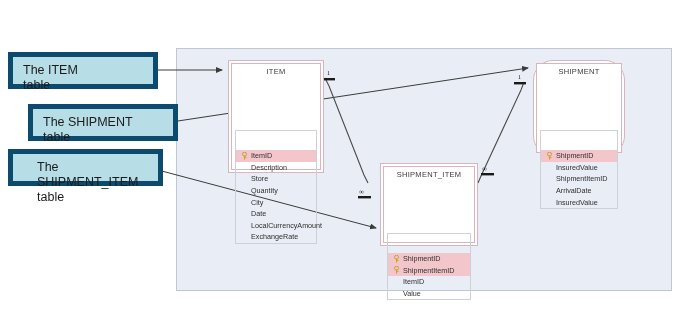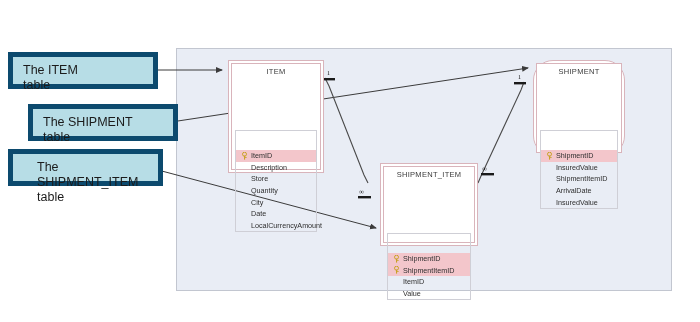--- a/index.html
+++ b/index.html
@@ -174,20 +174,24 @@
             <span class="fname">City</span>
           </div>
           <div class="fld">
             <span class="keyslot"></span>
             <span class="fname">Date</span>
           </div>
           <div class="fld">
             <span class="keyslot"></span>
             <span class="fname">LocalCurrencyAmount</span>
           </div>
+          <div class="fld">
+            <span class="keyslot"></span>
+            <span class="fname">ExchangeRate</span>
+          </div>
         </div>
     </div>
   </div>
 
   <div class="tbl" style="left:533px;top:60px;width:92px;height:96px;border-radius:20px;">
     <div class="tbl-inner">
       <div class="tbl-title">SHIPMENT</div>
       <div class="tbl-fields">
           <div class="fld pk">
             <span class="keyslot">

